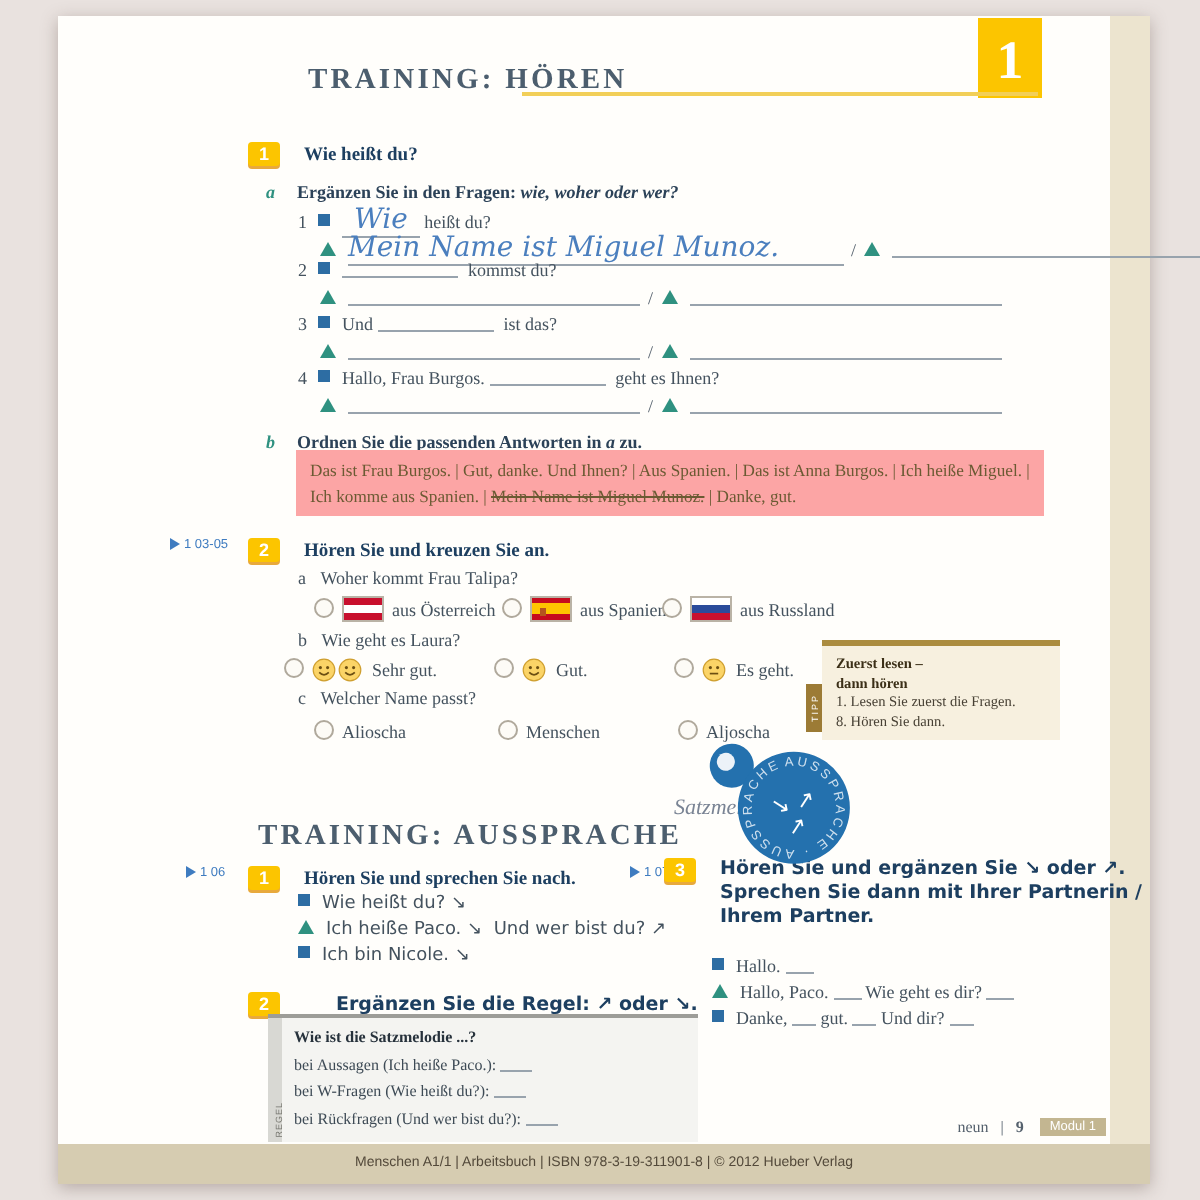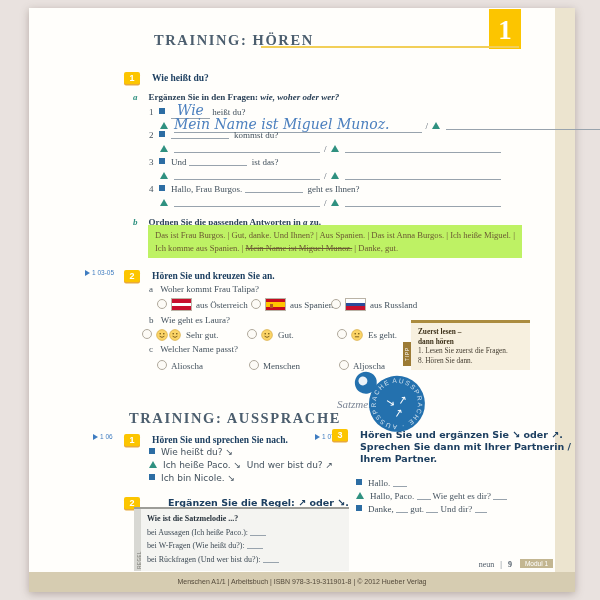--- a/index.html
+++ b/index.html
@@ -22,21 +22,21 @@
   .qnum{font-size:9px;color:#44525e;display:inline-block;width:10px;}
   
   .sq{display:inline-block;width:6px;height:6px;background:#2d6da3;margin-right:6px;vertical-align:1px;}
   .tri{display:inline-block;width:0;height:0;border-left:4px solid transparent;border-right:4px solid transparent;border-bottom:7px solid #2f9180;margin-right:6px;vertical-align:0px;}
   
   .bl{display:inline-block;border-bottom:1px solid #98a3ad;height:9px;vertical-align:-1px;}
   .hand{font-style:italic;color:#4b7fbe;font-size:14px;font-family:"DejaVu Serif",serif;}
   .uline{border-bottom:1px solid #98a3ad;}
   .slash{color:#55616d;font-size:9px;margin:0 4px;}
   
-  .pool{position:absolute;left:119px;top:217px;width:360px;background:#bef264;padding:4px 7px;font-size:8.6px;line-height:12.5px;color:#6b5a33;white-space:normal;}
+  .pool{position:absolute;left:119px;top:217px;width:360px;background:#fca5a5;padding:4px 7px;font-size:8.6px;line-height:12.5px;color:#6b5a33;white-space:normal;}
   .struck{text-decoration:line-through;}
   
   .audio{font-size:6.5px;color:#3f7cc0;font-family:"Liberation Sans",sans-serif;}
   .ptri{display:inline-block;width:0;height:0;border-top:3px solid transparent;border-bottom:3px solid transparent;border-left:5px solid #3f7cc0;margin-right:2px;vertical-align:-1px;}
   
   .radio{display:inline-block;width:8px;height:8px;border:1px solid #b0a99c;border-radius:50%;background:#fdfbf6;margin-right:4px;vertical-align:-1px;}
   .flag{display:inline-block;width:21px;height:13px;border:1px solid #bab3a6;vertical-align:-3px;margin-right:4px;box-sizing:border-box;position:relative;}
   .flag.austria{background:linear-gradient(#c8102e 33%,#fff 33% 66%,#c8102e 66%);}
   .flag.russia{background:linear-gradient(#fff 33%,#2a4b9b 33% 66%,#c8102e 66%);}
   .flag.spain{background:linear-gradient(#c60b1e 25%,#ffc400 25% 75%,#c60b1e 75%);}

